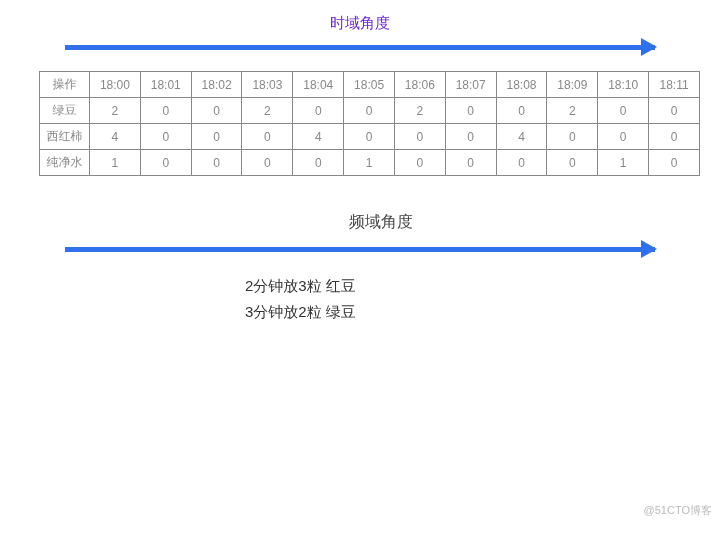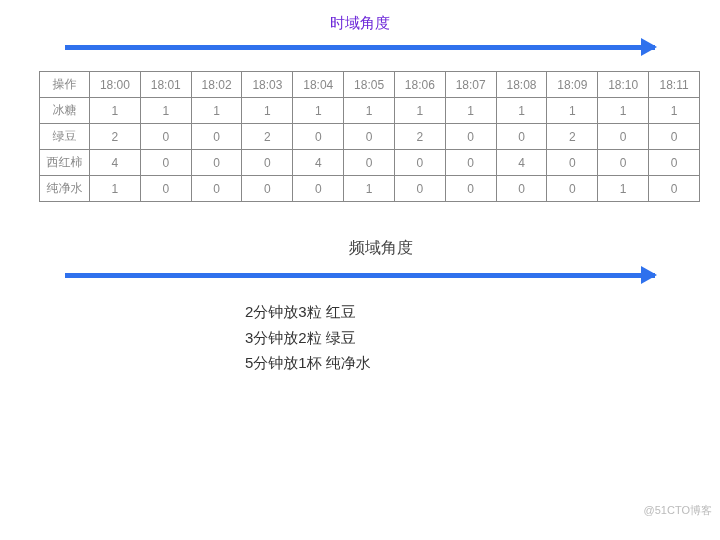--- a/index.html
+++ b/index.html
@@ -112,35 +112,20 @@
         <th>18:06</th>
         <th>18:07</th>
         <th>18:08</th>
         <th>18:09</th>
         <th>18:10</th>
         <th>18:11</th>
       </tr>
     </thead>
     <tbody id="tbody">
         <tr>
-          <td>冰糖</td>
-          <td>1</td>
-          <td>1</td>
-          <td>1</td>
-          <td>1</td>
-          <td>1</td>
-          <td>1</td>
-          <td>1</td>
-          <td>1</td>
-          <td>1</td>
-          <td>1</td>
-          <td>1</td>
-          <td>1</td>
-        </tr>
-        <tr>
           <td>绿豆</td>
           <td>2</td>
           <td>0</td>
           <td>0</td>
           <td>2</td>
           <td>0</td>
           <td>0</td>
           <td>2</td>
           <td>0</td>
           <td>0</td>
@@ -185,16 +170,15 @@
 <div class="title-mid">频域角度</div>
 
 <div class="arrow-wrap">
   <div class="arrow-line"></div>
   <div class="arrow-head"></div>
 </div>
 
 <div class="freq-list">
   <div>2分钟放3粒 红豆</div>
   <div>3分钟放2粒 绿豆</div>
-  <div>5分钟放1杯 纯净水</div>
 </div>
 
 <div class="footer-credit">@51CTO博客</div>
 
 </body></html>

